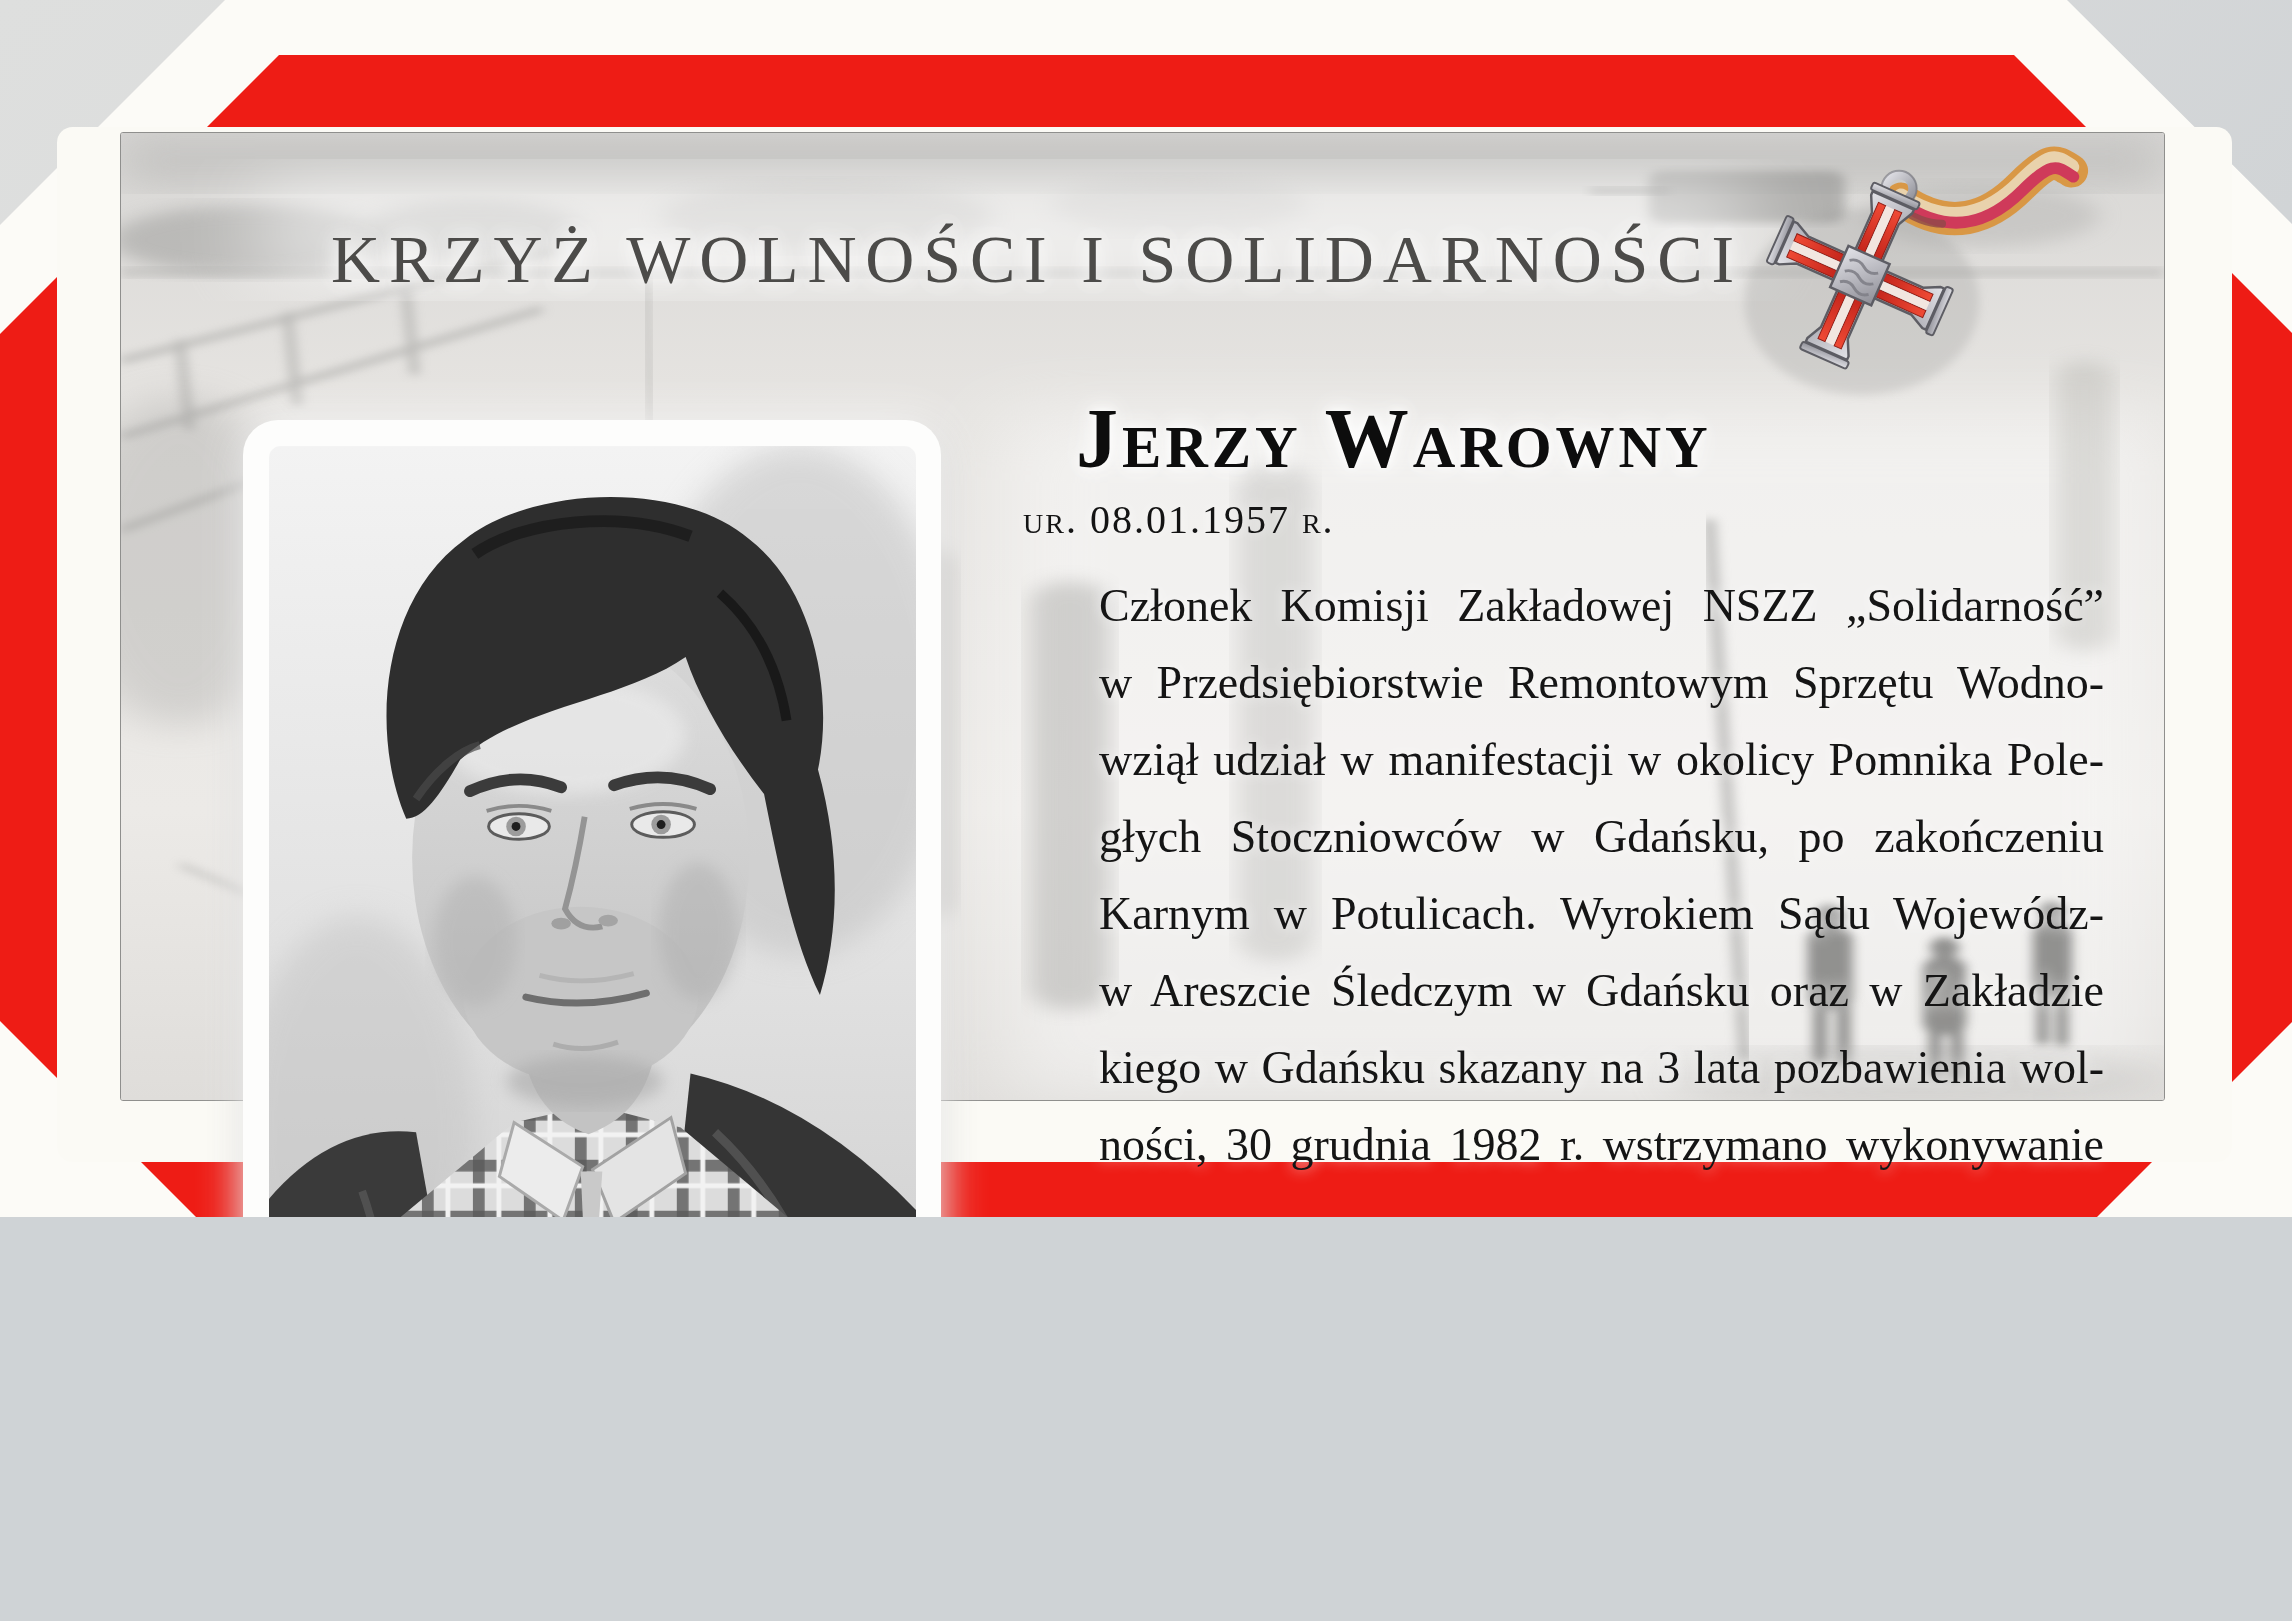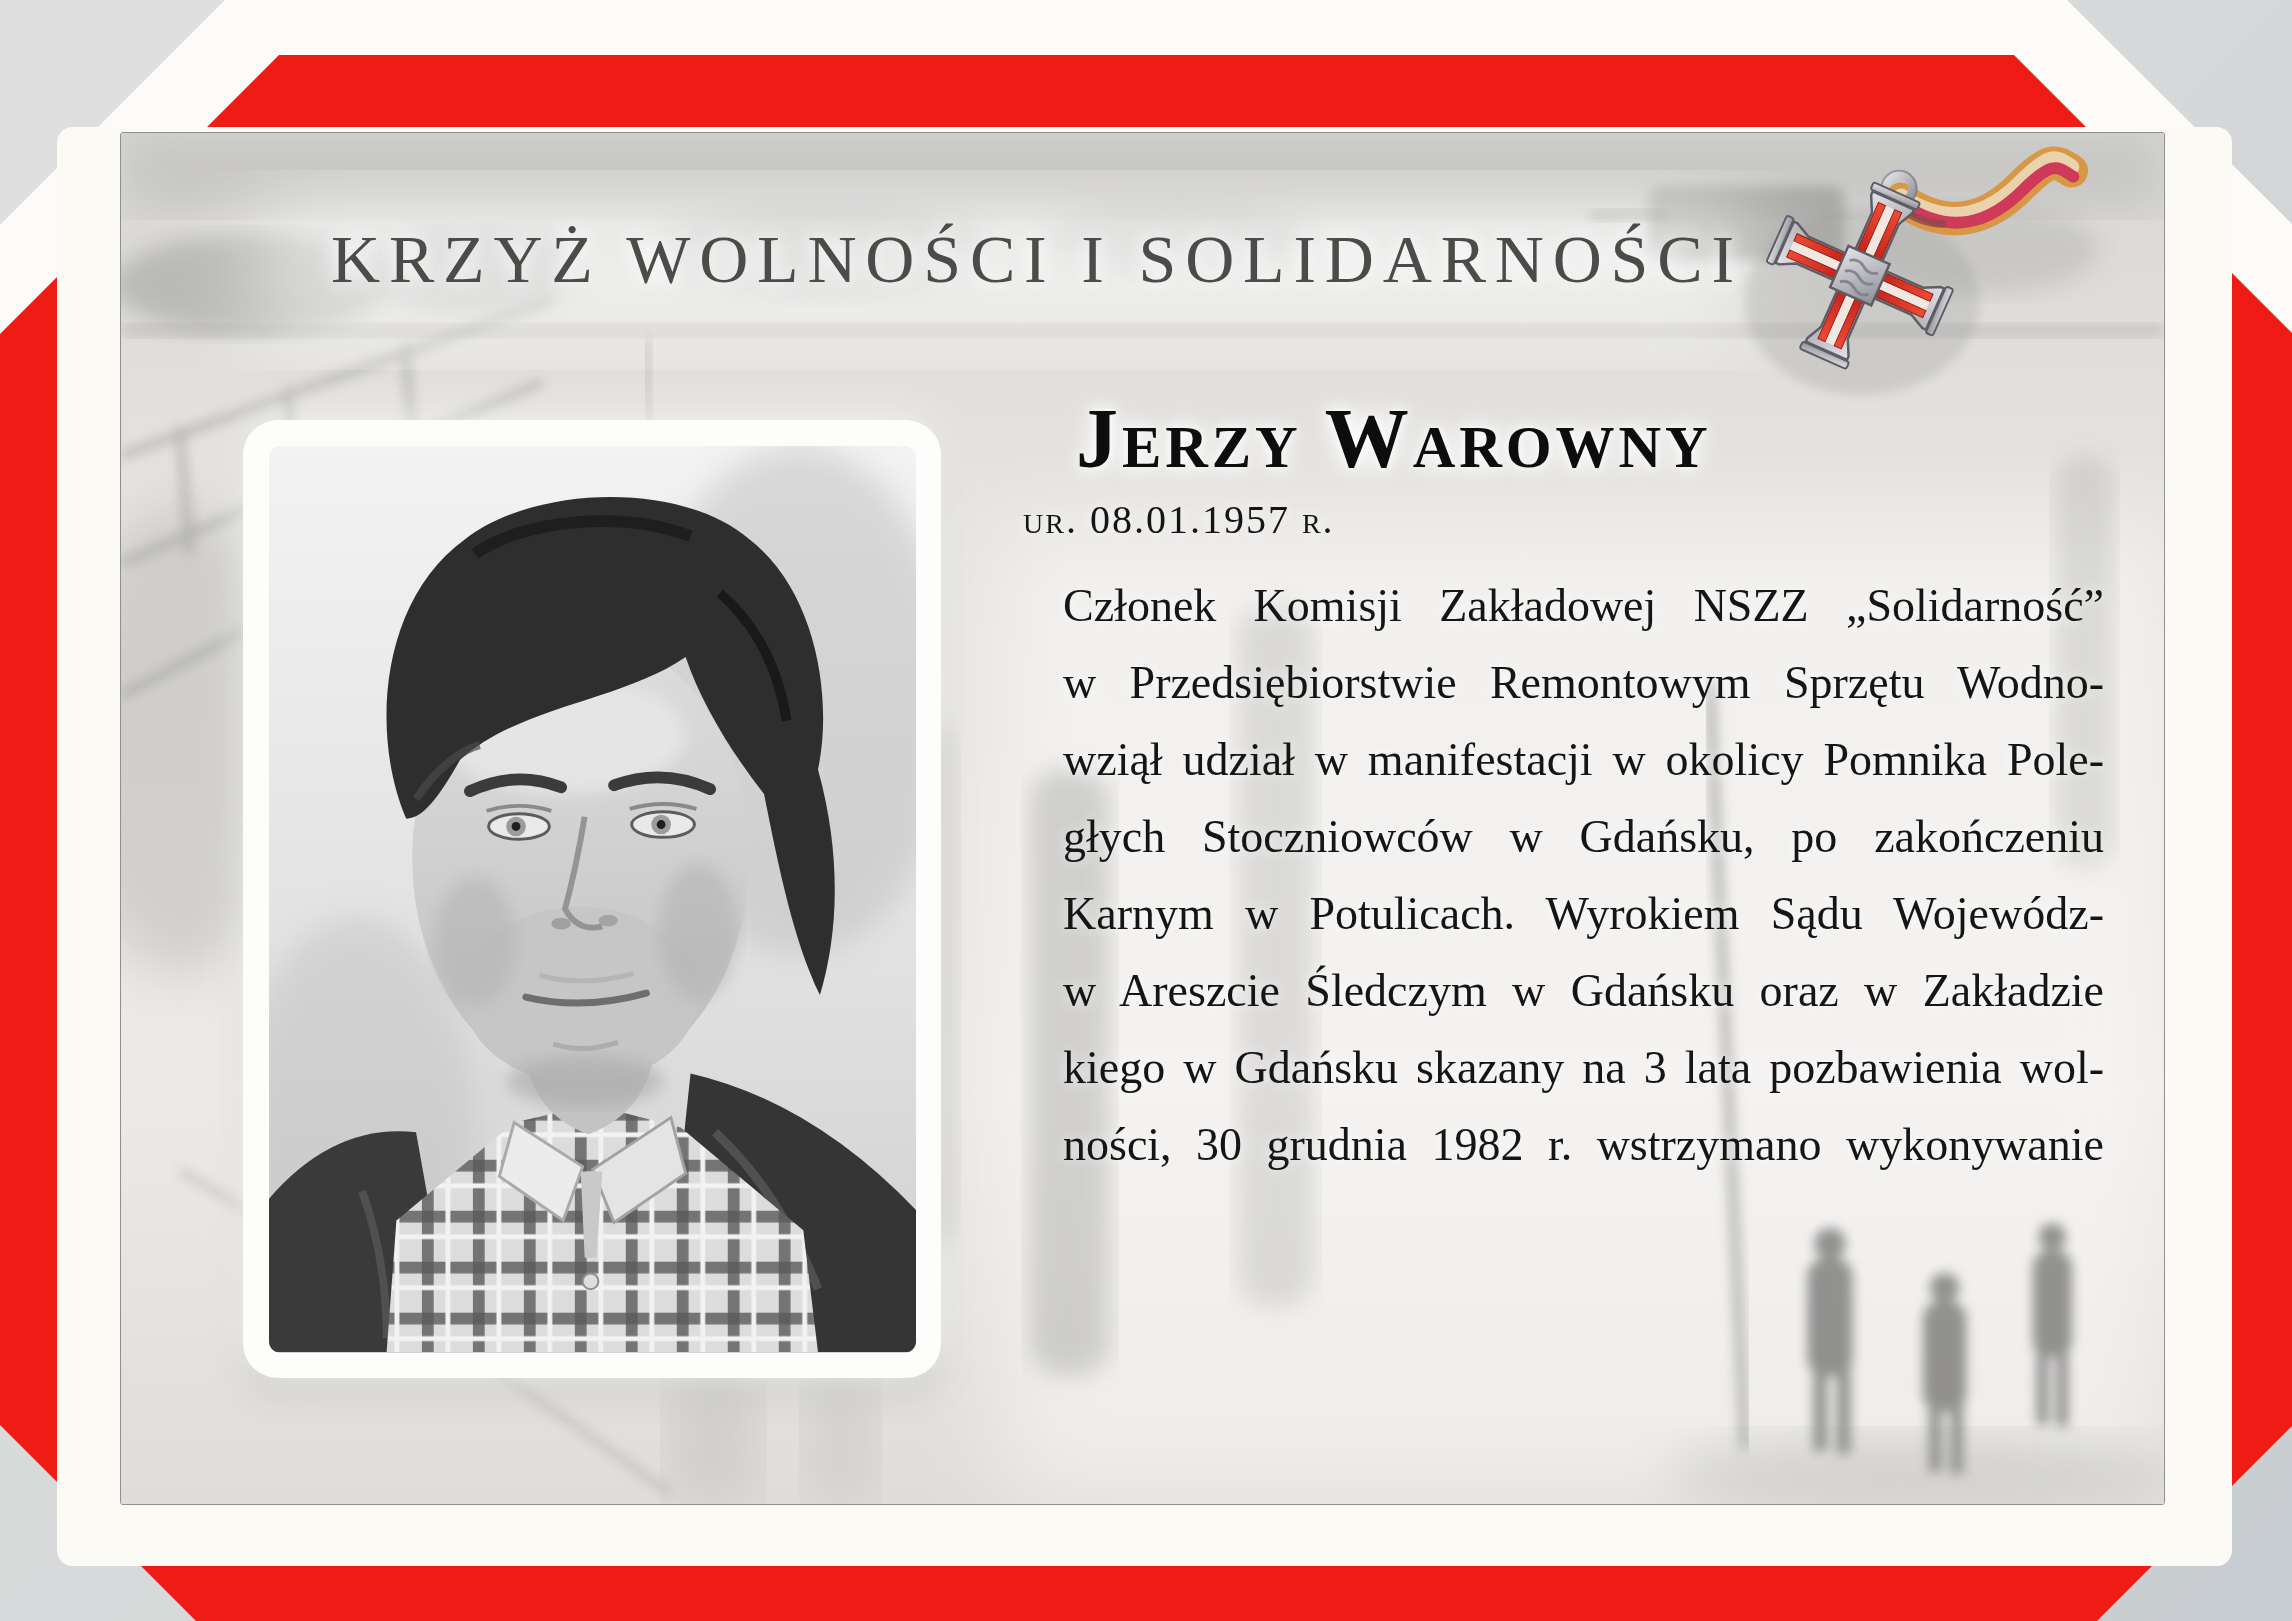--- a/index.html
+++ b/index.html
@@ -1,16 +1,16 @@
 <!DOCTYPE html>
 <html><head>
 <meta charset="utf-8">
 <style>
   html,body{margin:0;padding:0;background:#cfd3d6;}
-  .stage{position:relative;width:2293px;height:1621px;overflow:hidden;
+  .stage{position:relative;width:2293px;height:1217px;overflow:hidden;
          font-family:"Liberation Serif","DejaVu Serif",serif;
          background:linear-gradient(135deg,#dedfde 0%,#d6d8d9 55%,#c8cdd1 100%);}
   
   .plaque-white{position:absolute;inset:0;background:#fcfbf7;
     clip-path:polygon(225px 0,2067px 0,100% 225px,100% 1396px,2067px 100%,225px 100%,0 1396px,0 225px);}
   .plaque-red{position:absolute;left:0;right:0;top:55px;bottom:0;background:#ee1c15;
     clip-path:polygon(279px 0,calc(100% - 279px) 0,100% 279px,100% calc(100% - 196px),calc(100% - 196px) 100%,196px 100%,0 calc(100% - 196px),0 279px);}
   .plaque-inner{position:absolute;left:57px;top:127px;right:61px;bottom:55px;
     background:#fbfaf5;border-radius:15.7px;}
   .content{position:absolute;left:120px;top:132px;right:128px;bottom:116px;
@@ -29,21 +29,21 @@
   .person-name{position:absolute;left:1064px;top:390px;z-index:5;
     font-size:84px;font-weight:bold;font-variant:small-caps;letter-spacing:3.9px;color:#0d0d0d;
     white-space:nowrap;
     text-shadow:0 0 9.8px #fff,0 0 21.6px #fff,0 0 35px rgba(255,255,255,.9);margin-left:12px;}
   .person-born{position:absolute;left:1023px;top:496px;z-index:5;
     font-size:40px;font-variant:small-caps;letter-spacing:2px;color:#141414;
     text-shadow:0 0 11.8px rgba(255,255,255,.9);}
   .bio{position:absolute;left:1063px;top:567px;width:1041px;z-index:5;
     font-size:46px;line-height:77px;color:#151515;
     text-shadow:0 0 13.7px rgba(255,255,255,.85);}
-  .bio-line{text-align:justify;text-align-last:justify;white-space:normal;}
+  .bio-line{text-align:justify;text-align-last:justify;white-space:normal;margin-left:36px;}
   .bio-line.last{text-align-last:left;}
   
   .medal{position:absolute;left:1656px;top:116px;width:490px;height:333px;z-index:6;}
 </style>
 </head>
 <body>
 
 <div class="stage">
 
   <div class="plaque-white"></div>

